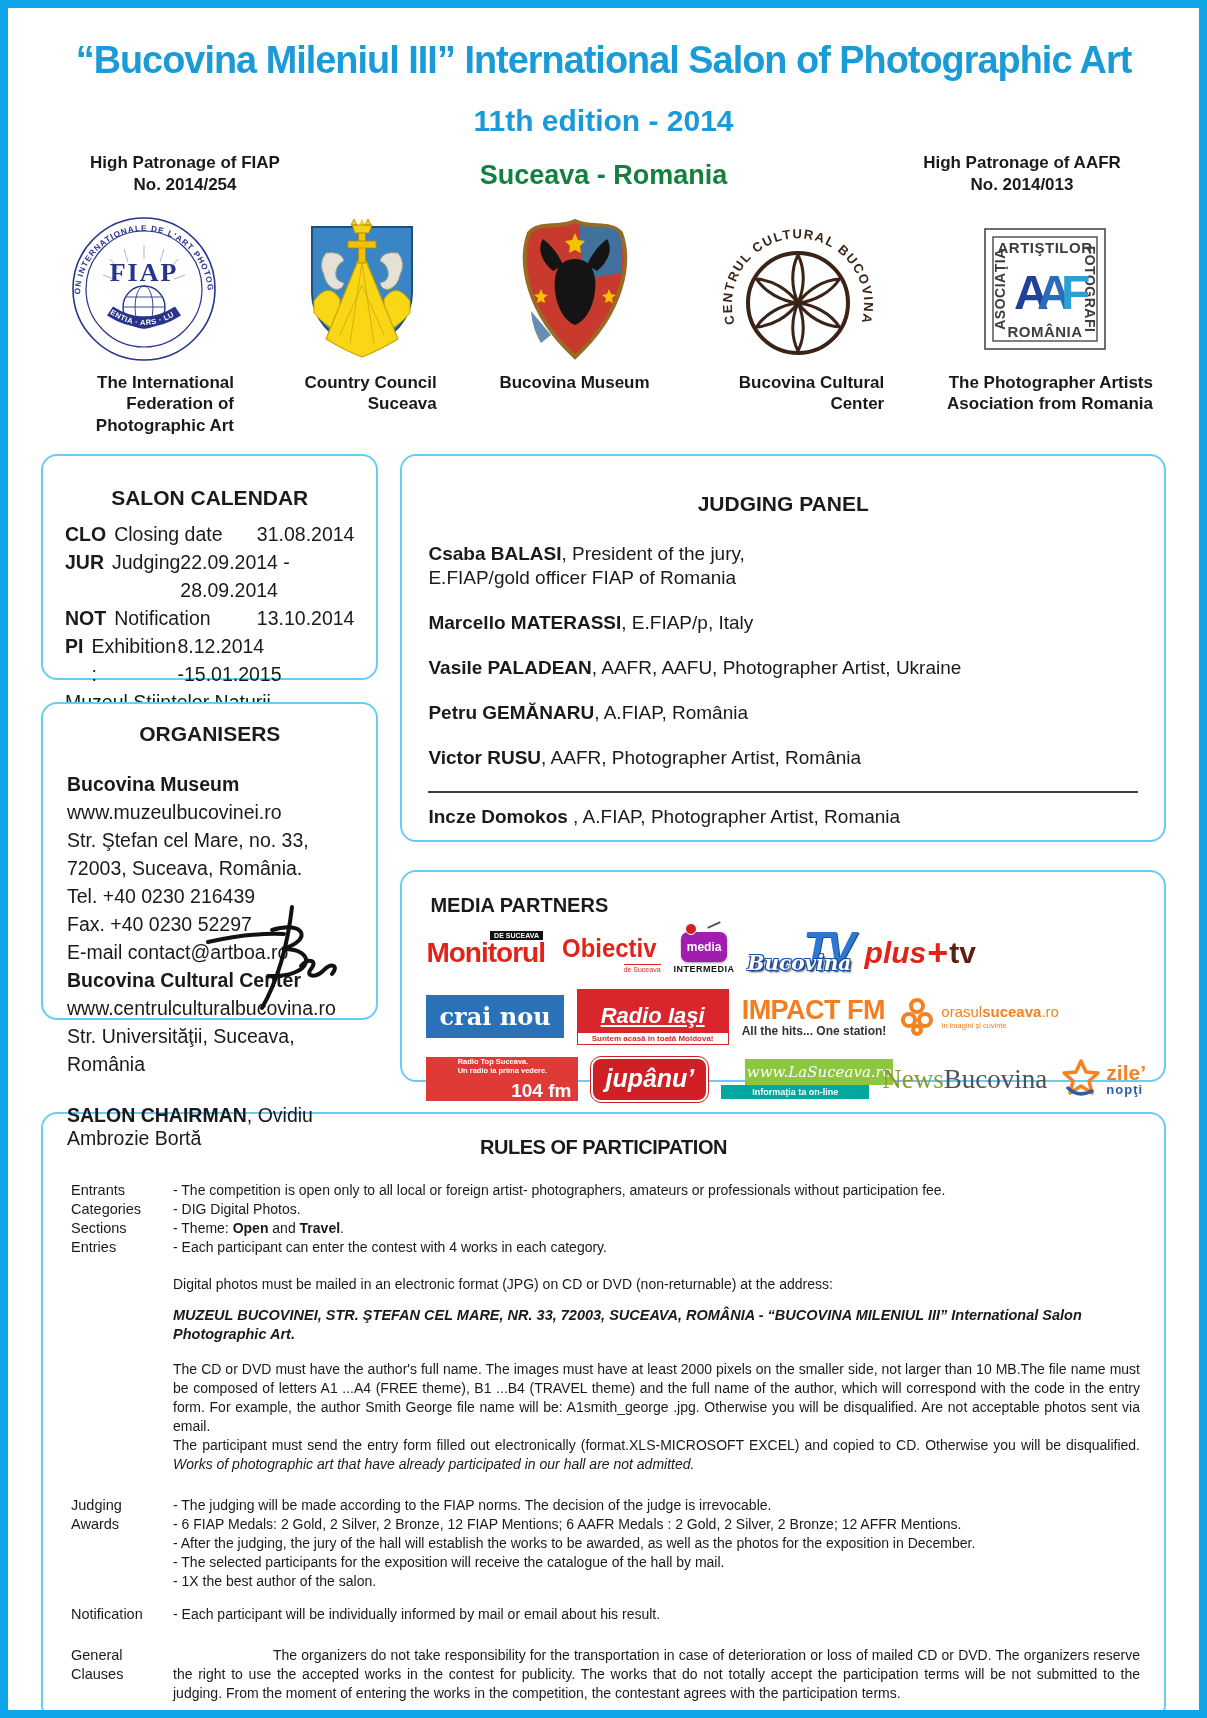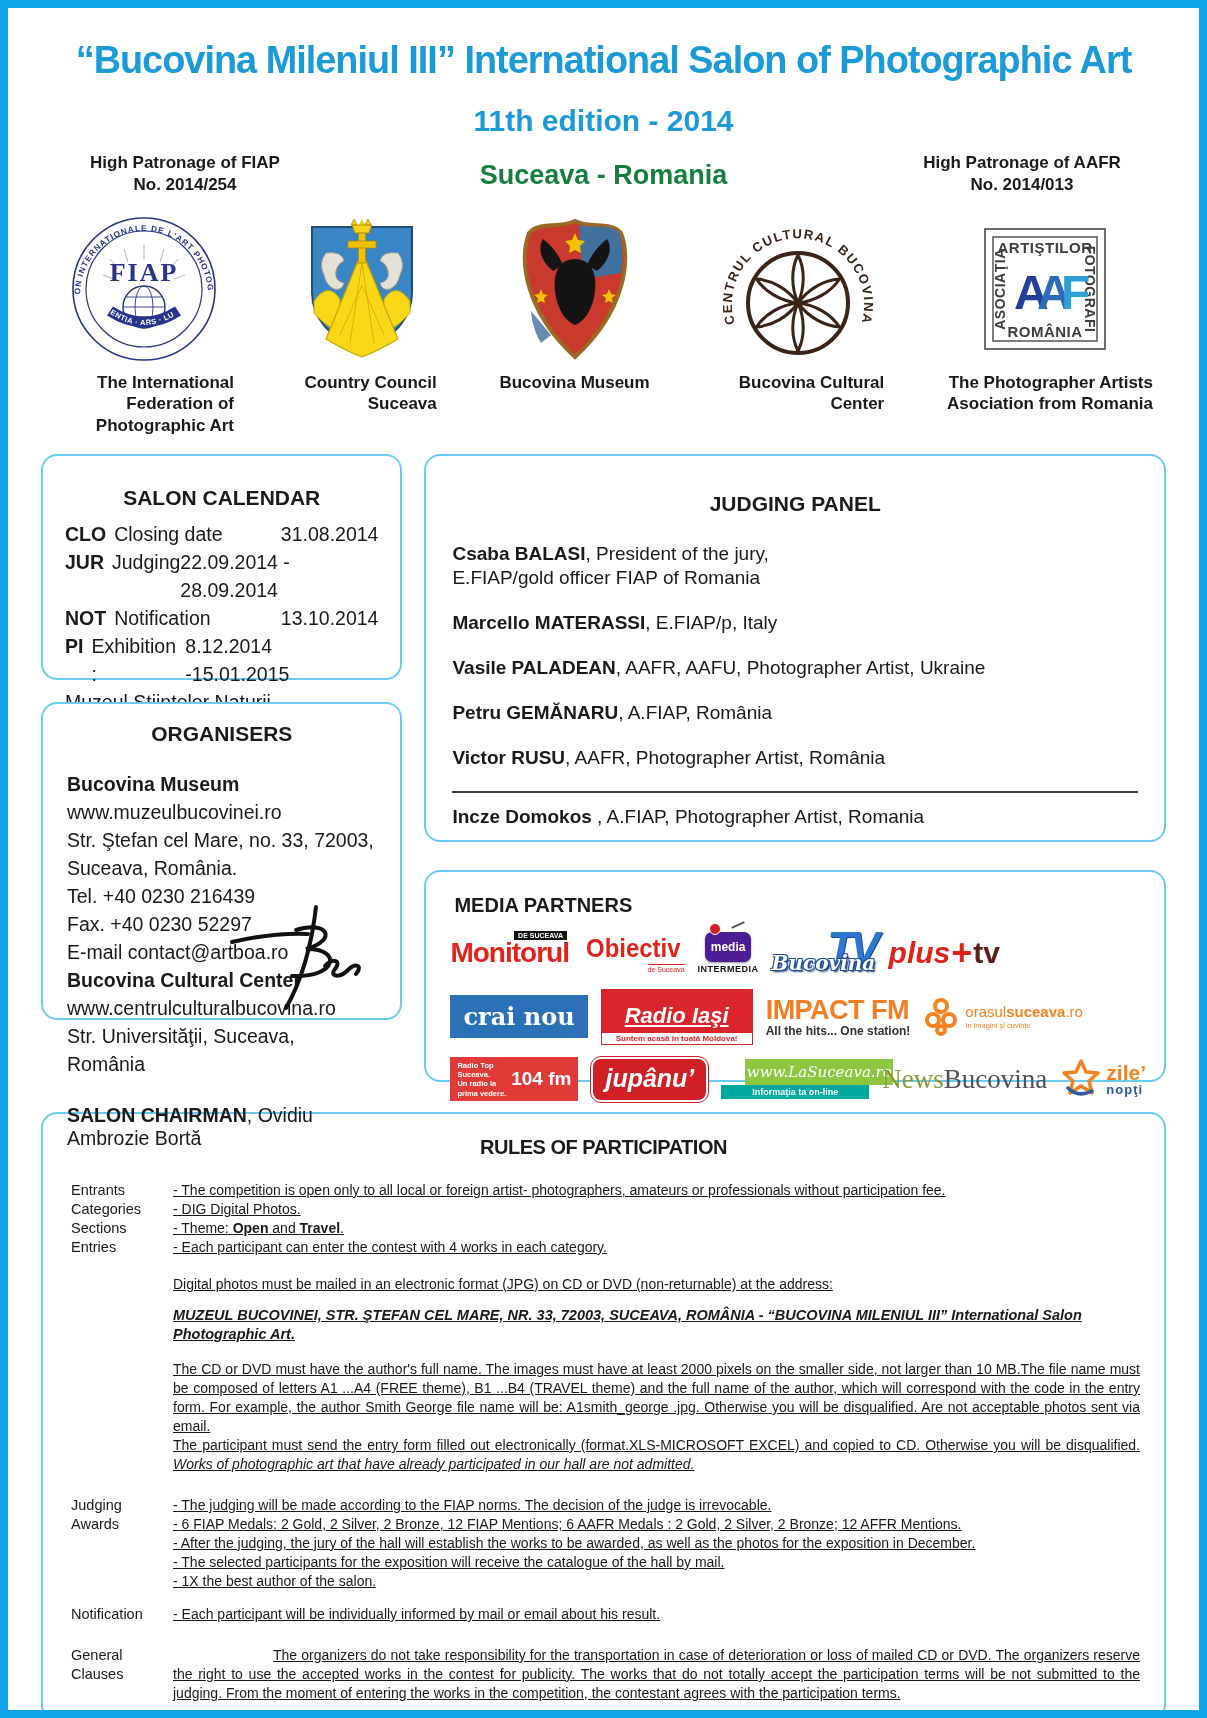--- a/index.html
+++ b/index.html
@@ -52,21 +52,21 @@
   .media-row{display:flex;align-items:center;gap:13px;margin-bottom:12px;padding-left:6px;}
   .lg{display:flex;align-items:center;justify-content:center;flex:none;}
   
   .lg-monitorul{position:relative;}
   .mon-main{color:#e2231a;font-weight:900;font-size:28px;letter-spacing:-1px;}
   .mon-tag{position:absolute;top:-6px;right:2px;background:#111;color:#fff;font-size:7px;font-weight:bold;padding:1px 4px;}
   .lg-obiectiv{flex-direction:column;align-items:flex-end;}
   .obi-main{color:#e2231a;font-weight:900;font-size:26px;transform:scaleX(.92);}
   .obi-sub{color:#e2231a;font-size:7px;border-top:1px solid #e2231a;padding-top:1px;}
   .lg-intermedia{flex-direction:column;}
-  .im-tv{width:46px;height:30px;background:#4c1d95;border-radius:7px;display:flex;align-items:center;justify-content:center;color:#fff;font-weight:bold;font-size:12px;position:relative;box-shadow:0 1px 2px rgba(0,0,0,.4);}
+  .im-tv{width:46px;height:30px;background:#a21caf;border-radius:7px;display:flex;align-items:center;justify-content:center;color:#fff;font-weight:bold;font-size:12px;position:relative;box-shadow:0 1px 2px rgba(0,0,0,.4);}
   .im-dot{position:absolute;top:-9px;left:4px;width:10px;height:10px;border-radius:50%;background:#cf2027;border:1px solid #fff;}
   .im-ant{position:absolute;top:-8px;right:6px;width:14px;height:2px;background:#555;transform:rotate(-25deg);}
   .im-sub{margin-top:2px;color:#111;font-weight:bold;font-size:9px;letter-spacing:.5px;}
   .lg-tvbucovina{position:relative;width:104px;height:48px;}
   .tvb-tv{position:absolute;right:0;top:-6px;color:#2e77d0;font-weight:900;font-style:italic;font-size:44px;letter-spacing:-4px;text-shadow:1px 1px 0 #1b4c8e;}
   .tvb-script{position:absolute;left:0;bottom:2px;font-family:"DejaVu Serif",serif;font-style:italic;font-weight:bold;font-size:20px;color:#fff;text-shadow:-1px -1px 0 #1d4f9e,1px -1px 0 #1d4f9e,-1px 1px 0 #1d4f9e,1px 1px 0 #1d4f9e,2px 2px 2px #0d2c56;}
   .lg-plustv{gap:1px;}
   .pl-plus{color:#e2231a;font-weight:900;font-style:italic;font-size:30px;}
   .pl-sign{color:#e2231a;font-weight:900;font-size:36px;line-height:30px;}
   .pl-tv{color:#5d2017;font-weight:900;font-size:30px;}
@@ -75,21 +75,21 @@
   .ri-main{background:#d8262c;color:#fff;width:100%;text-align:center;font-style:italic;font-weight:900;font-size:22px;padding:14px 0 3px;box-sizing:border-box;text-decoration:underline;}
   .ri-sub{width:100%;background:#fff;border:1px solid #d8262c;color:#d8262c;font-size:8px;font-weight:bold;text-align:center;padding:1px 0;box-sizing:border-box;}
   .lg-impact{flex-direction:column;align-items:flex-start;}
   .if-main{color:#f47d20;font-weight:900;font-size:27px;letter-spacing:-.5px;}
   .if-sub{color:#333;font-weight:bold;font-size:12px;margin-top:-2px;}
   .lg-orasul{gap:6px;}
   .or-text{display:flex;flex-direction:column;}
   .or-main{color:#f58220;font-size:15px;}
   .or-main b{font-weight:bold;}
   .or-sub{color:#f58220;font-size:7.5px;margin-top:1px;}
-  .lg-radiotop{background:#e03a36;width:128px;height:44px;display:flex;align-items:center;padding:3px 7px;box-sizing:border-box;gap:4px;}
+  .lg-radiotop{background:#e03a36;width:152px;height:44px;display:flex;align-items:center;padding:3px 7px;box-sizing:border-box;gap:4px;flex-direction:column;}
   .rt-lines{display:flex;flex-direction:column;color:#fff;font-size:7.5px;font-weight:bold;line-height:1.25;}
   .rt-fm{color:#fff;font-weight:900;font-size:19px;margin-left:auto;white-space:nowrap;}
   .lg-jupanu{background:#d11f26;border:2px solid #fff;outline:1px solid #d11f26;border-radius:10px;color:#fff;font-style:italic;font-weight:900;font-size:25px;padding:5px 12px 7px;}
   .lg-lasuceava{flex-direction:column;width:148px;}
   .ls-main{background:#8dc63f;color:#fff;width:100%;text-align:center;font-family:"DejaVu Serif",serif;font-style:italic;font-size:15px;padding:4px 0;box-sizing:border-box;margin-left:48px;}
   .ls-sub{background:#00a99d;color:#fff;width:100%;text-align:center;font-size:9px;font-weight:bold;padding:2px 0;box-sizing:border-box;}
   .lg-news{font-family:"Liberation Serif",serif;font-size:27px;}
   .nb-1{color:#8a9a33;}
   .nb-2{color:#4f5154;}
   .lg-zile{gap:4px;}
@@ -97,21 +97,21 @@
   .zn-1{color:#f58220;font-weight:900;font-size:21px;}
   .zn-2{color:#2b5ca8;font-weight:bold;font-size:13px;letter-spacing:1px;}
   
   .rules{margin:30px 33px 0;padding:14px 20px 16px;min-height:560px;}
   .rules-title{text-align:center;font-weight:bold;font-size:20px;margin-top:8px;letter-spacing:-.5px;}
   .rules-content{margin-top:22px;font-size:14px;line-height:19px;}
   .rblock{display:flex;}
   .rlabel{width:102px;flex:none;padding-left:8px;font-size:14.5px;}
   .rlabel div{line-height:19px;}
   .rbody{flex:1;padding-right:4px;}
-  .rbody div{line-height:19px;text-decoration:underline;}
+  .rbody div{line-height:19px;}
   .just{text-align:justify;}
   .address-line{font-weight:bold;font-style:italic;font-size:14.5px;line-height:21px;}
   .indent1{text-indent:100px;}
   .mt18{margin-top:18px;} .mt12{margin-top:12px;} .mt16{margin-top:16px;}
   .mt22{margin-top:22px;} .mt14{margin-top:14px;}
 </style>
 </head>
 <body>
 
 <div class="page">

